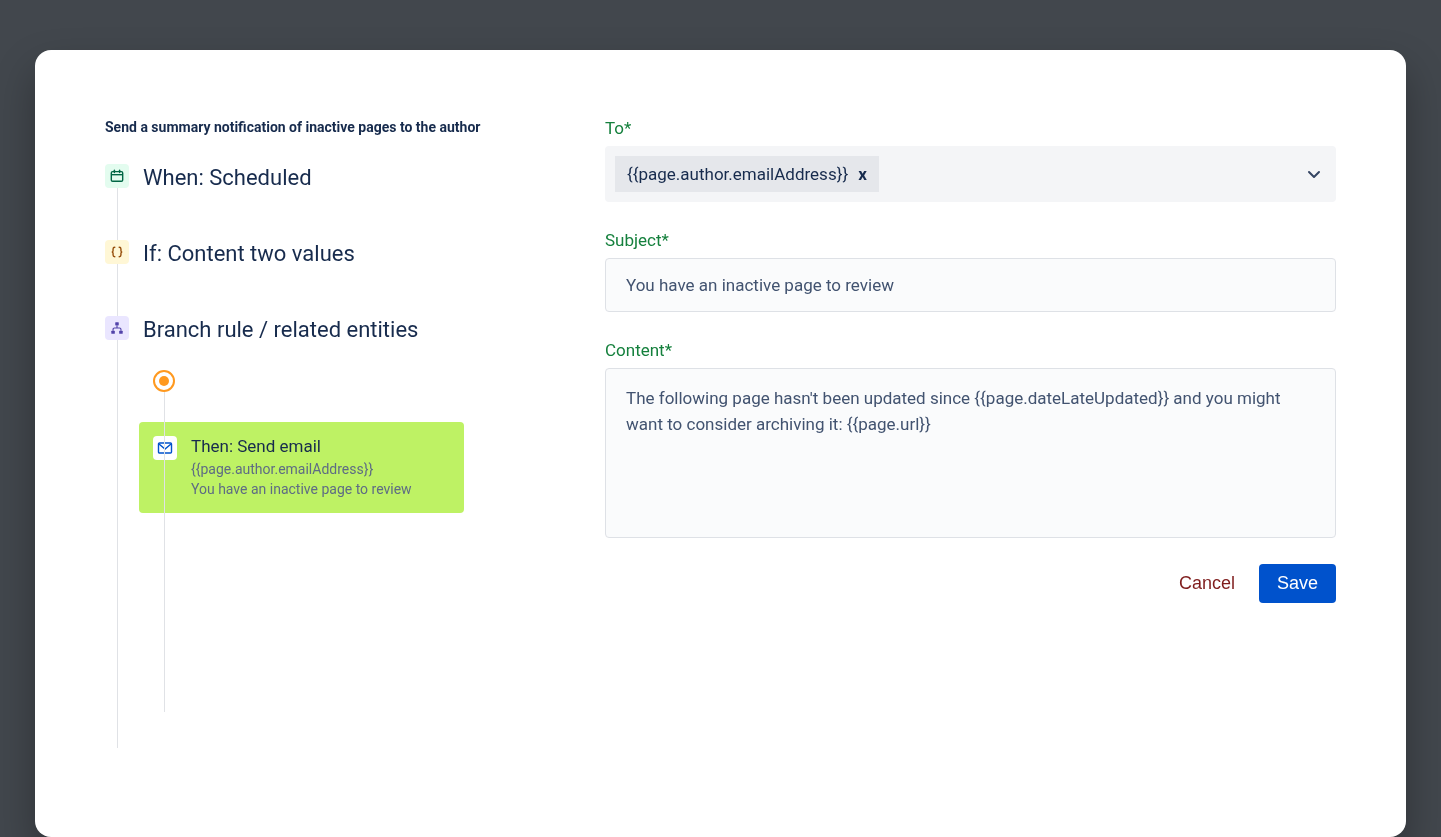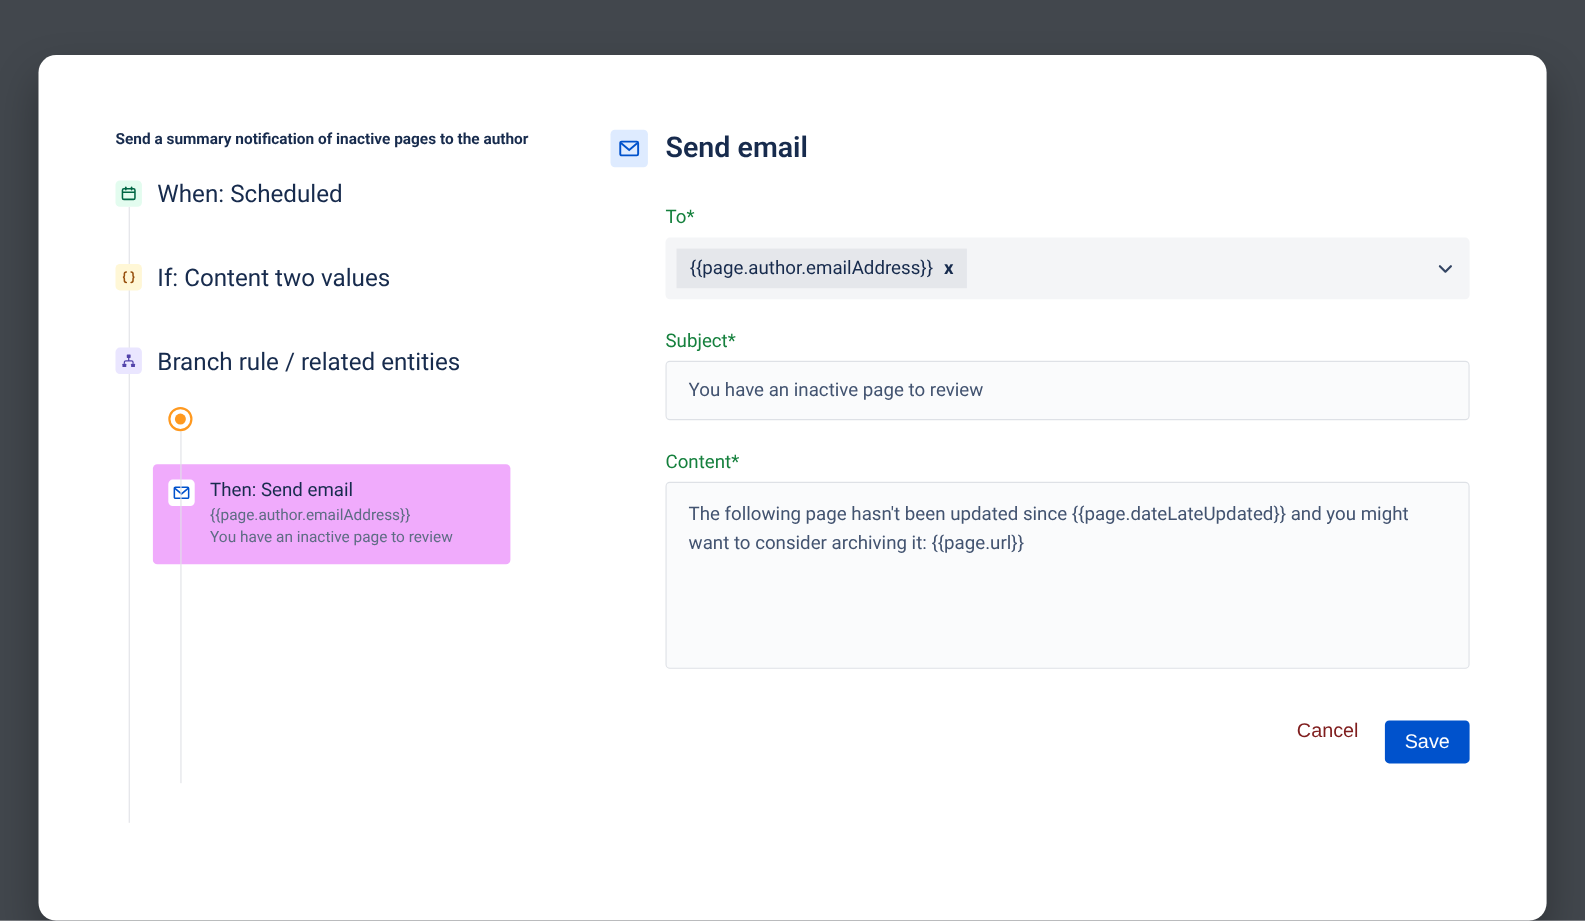--- a/index.html
+++ b/index.html
@@ -84,21 +84,21 @@
     position: relative;
     z-index: 2;
   }
   .bullet-inner {
     width: 10px;
     height: 10px;
     background: #FF991F;
     border-radius: 50%;
   }
   .selected-node {
-    background: #f0abfc;
+    background: #bef264;
     border-radius: 4px;
     padding: 14px 25px 14px 14px;
     margin-left: -14px;
     width: 325px;
     display: flex;
     align-items: flex-start;
   }
   .node-icon {
     width: 24px;
     height: 24px;
@@ -220,21 +220,20 @@
   }
   .btn-save {
     background: #0052CC;
     color: #fff;
     border: none;
     border-radius: 4px;
     font-size: 18px;
     font-weight: 500;
     padding: 9px 18px;
     cursor: pointer;
-    margin-top: 21px;
   }
   svg { display: block; }
 </style>
 </head>
 <body>
 
 <div class="card">
 
   <div class="left">
     <h1 class="title">Send a summary notification of inactive pages to the author</h1>
@@ -291,29 +290,20 @@
             <div class="node-title">Then: Send email</div>
             <div class="node-sub">{{page.author.emailAddress}}</div>
             <div class="node-sub">You have an inactive page to review</div>
           </div>
         </div>
       </div>
     </div>
   </div>
 
   <div class="right">
-    <div class="right-header">
-      <div class="right-header-icon">
-        <svg width="20" height="20" viewBox="0 0 16 16">
-            <rect x="1.5" y="3" width="13" height="10" rx="1" fill="none" stroke="#0052CC" stroke-width="1.4"></rect>
-            <path d="M2 4l6 5 6-5" fill="none" stroke="#0052CC" stroke-width="1.4"></path>
-          </svg>
-      </div>
-      <h2 class="right-header-title">Send email</h2>
-    </div>
 
     <div class="section">
       <div class="field-label">To*</div>
       <div class="to-field">
         <div class="chip">
           <span>{{page.author.emailAddress}}</span>
           <span class="chip-x">x</span>
         </div>
         <span class="chevron">
           <svg width="16" height="16" viewBox="0 0 16 16">

